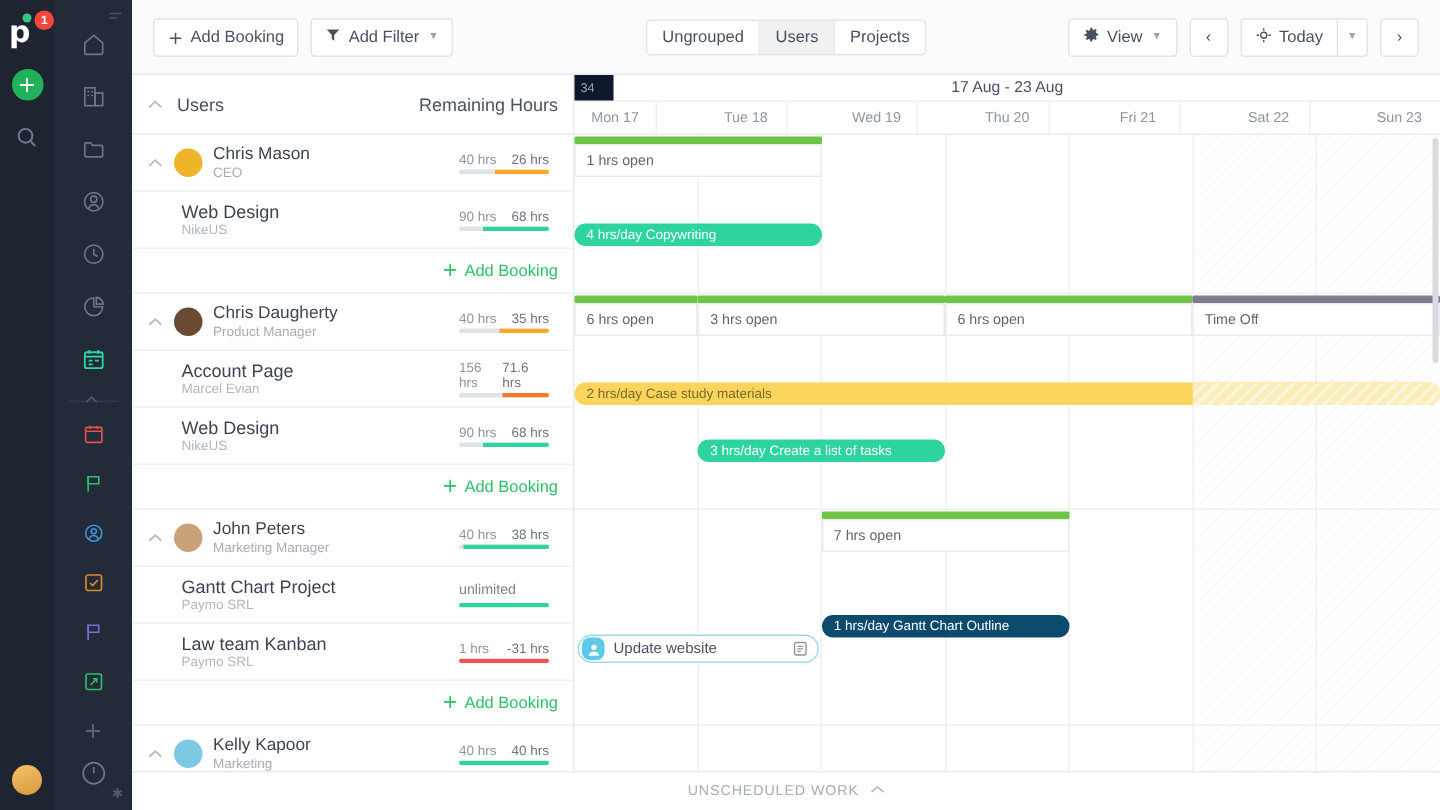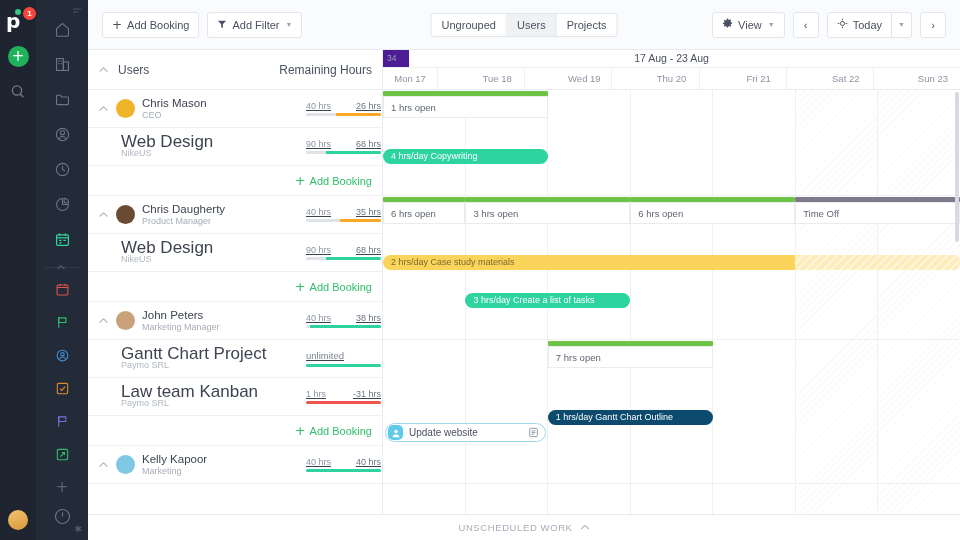--- a/index.html
+++ b/index.html
@@ -113,38 +113,38 @@
 
   .urow { height: 38px; border-bottom: 1px solid #eef0f2; display: flex; align-items: center; padding-left: 10px; }
   .urow .chev-btn { width: 16px; color:#b5bcc7; display:flex; align-items:center; }
   .avatar {
     width: 19px; height: 19px; border-radius: 50%; margin: 0 7px 0 2px; flex: 0 0 19px;
     overflow:hidden; position: relative;
   }
   .uname { font-size: 11.5px; color: #3d4450; line-height: 13px; }
   .urole { font-size: 9px; color: #a6adb8; line-height: 11px; }
   .prow { height: 38px; border-bottom: 1px solid #eef0f2; display: flex; align-items: center; padding-left: 33px; }
-  .pname { font-size: 17px; color: #3d4450; line-height: 13px; }
+  .pname { font-size: 12px; color: #3d4450; line-height: 13px; }
   .pclient { font-size: 9px; color: #b0b7c1; line-height: 11px; }
 
-  .meter { margin-left: auto; width: 76px; padding-right: 1px; text-decoration: underline; }
+  .meter { margin-left: auto; width: 76px; padding-right: 16px; }
   .meter .nums { display: flex; justify-content: space-between; font-size: 9px; color: #8d95a2; margin-bottom: 2px; }
   .meter .nums .right { color: #6c7582; }
   .bar { height: 3px; background: #dfe2e6; border-radius: 2px; overflow: hidden; display: flex; }
   .bar .fill { height: 3px; }
   .meter.unlimited .single { font-size: 9.5px; color: #7c8490; margin-bottom: 3px; }
 
   .addrow { height: 30px; border-bottom: 1px solid #eef0f2; display: flex; align-items: center; justify-content: flex-end; padding-right: 10px; }
   .addbk { color: #2fbf6b; font-size: 11px; display: flex; align-items: center; gap: 4px; }
   .addbk .p { font-size: 13px; font-family:"DejaVu Sans",sans-serif; line-height: 11px;}
 
   
   .week-head { height: 18px; border-bottom: 1px solid #eef0f2; position: relative; }
   .week-num {
-    position: absolute; left: 0; top: 0; width: 26px; height: 17px; background: #4c1d95;
+    position: absolute; left: 0; top: 0; width: 26px; height: 17px; background: #0f172a;
     font-size: 8.5px; color: #9aa2b1; padding: 3px 0 0 4px;
   }
   .week-title { text-align: center; font-size: 10.5px; color: #4a5160; line-height: 17px; }
   .day-head { height: 22px; display: flex; border-bottom: 1px solid #e8eaed; gap: 32px; }
   .day-head .dcell {
     flex: 1; text-align: center; font-size: 9.5px; color: #8d95a2; line-height: 21px;
     border-right: 1px solid #eef0f2;
   }
   .day-head .dcell:last-child { border-right: none; }
 
@@ -454,20 +454,35 @@
                 <div class="uname">Chris Daugherty</div>
                 <div class="urole">Product Manager</div>
               </div>
               <div class="meter">
                 <div class="nums">
                   <span>40 hrs</span>
                   <span class="right">35 hrs</span>
                 </div>
                 <div class="bar">
                   <div class="fill" style="width: 55%; margin-left: 45%; background: rgb(249, 168, 37);"></div>
+                </div>
+              </div>
+            </div>
+            <div class="prow">
+              <div>
+                <div class="pname">Account Page</div>
+                <div class="pclient">Marcel Evian</div>
+              </div>
+              <div class="meter">
+                <div class="nums">
+                  <span>156 hrs</span>
+                  <span class="right">71.6 hrs</span>
+                </div>
+                <div class="bar">
+                  <div class="fill" style="width: 52%; margin-left: 48%; background: rgb(240, 124, 40);"></div>
                 </div>
               </div>
             </div>
             <div class="prow">
               <div>
                 <div class="pname">Web Design</div>
                 <div class="pclient">NikeUS</div>
               </div>
               <div class="meter">
                 <div class="nums">

